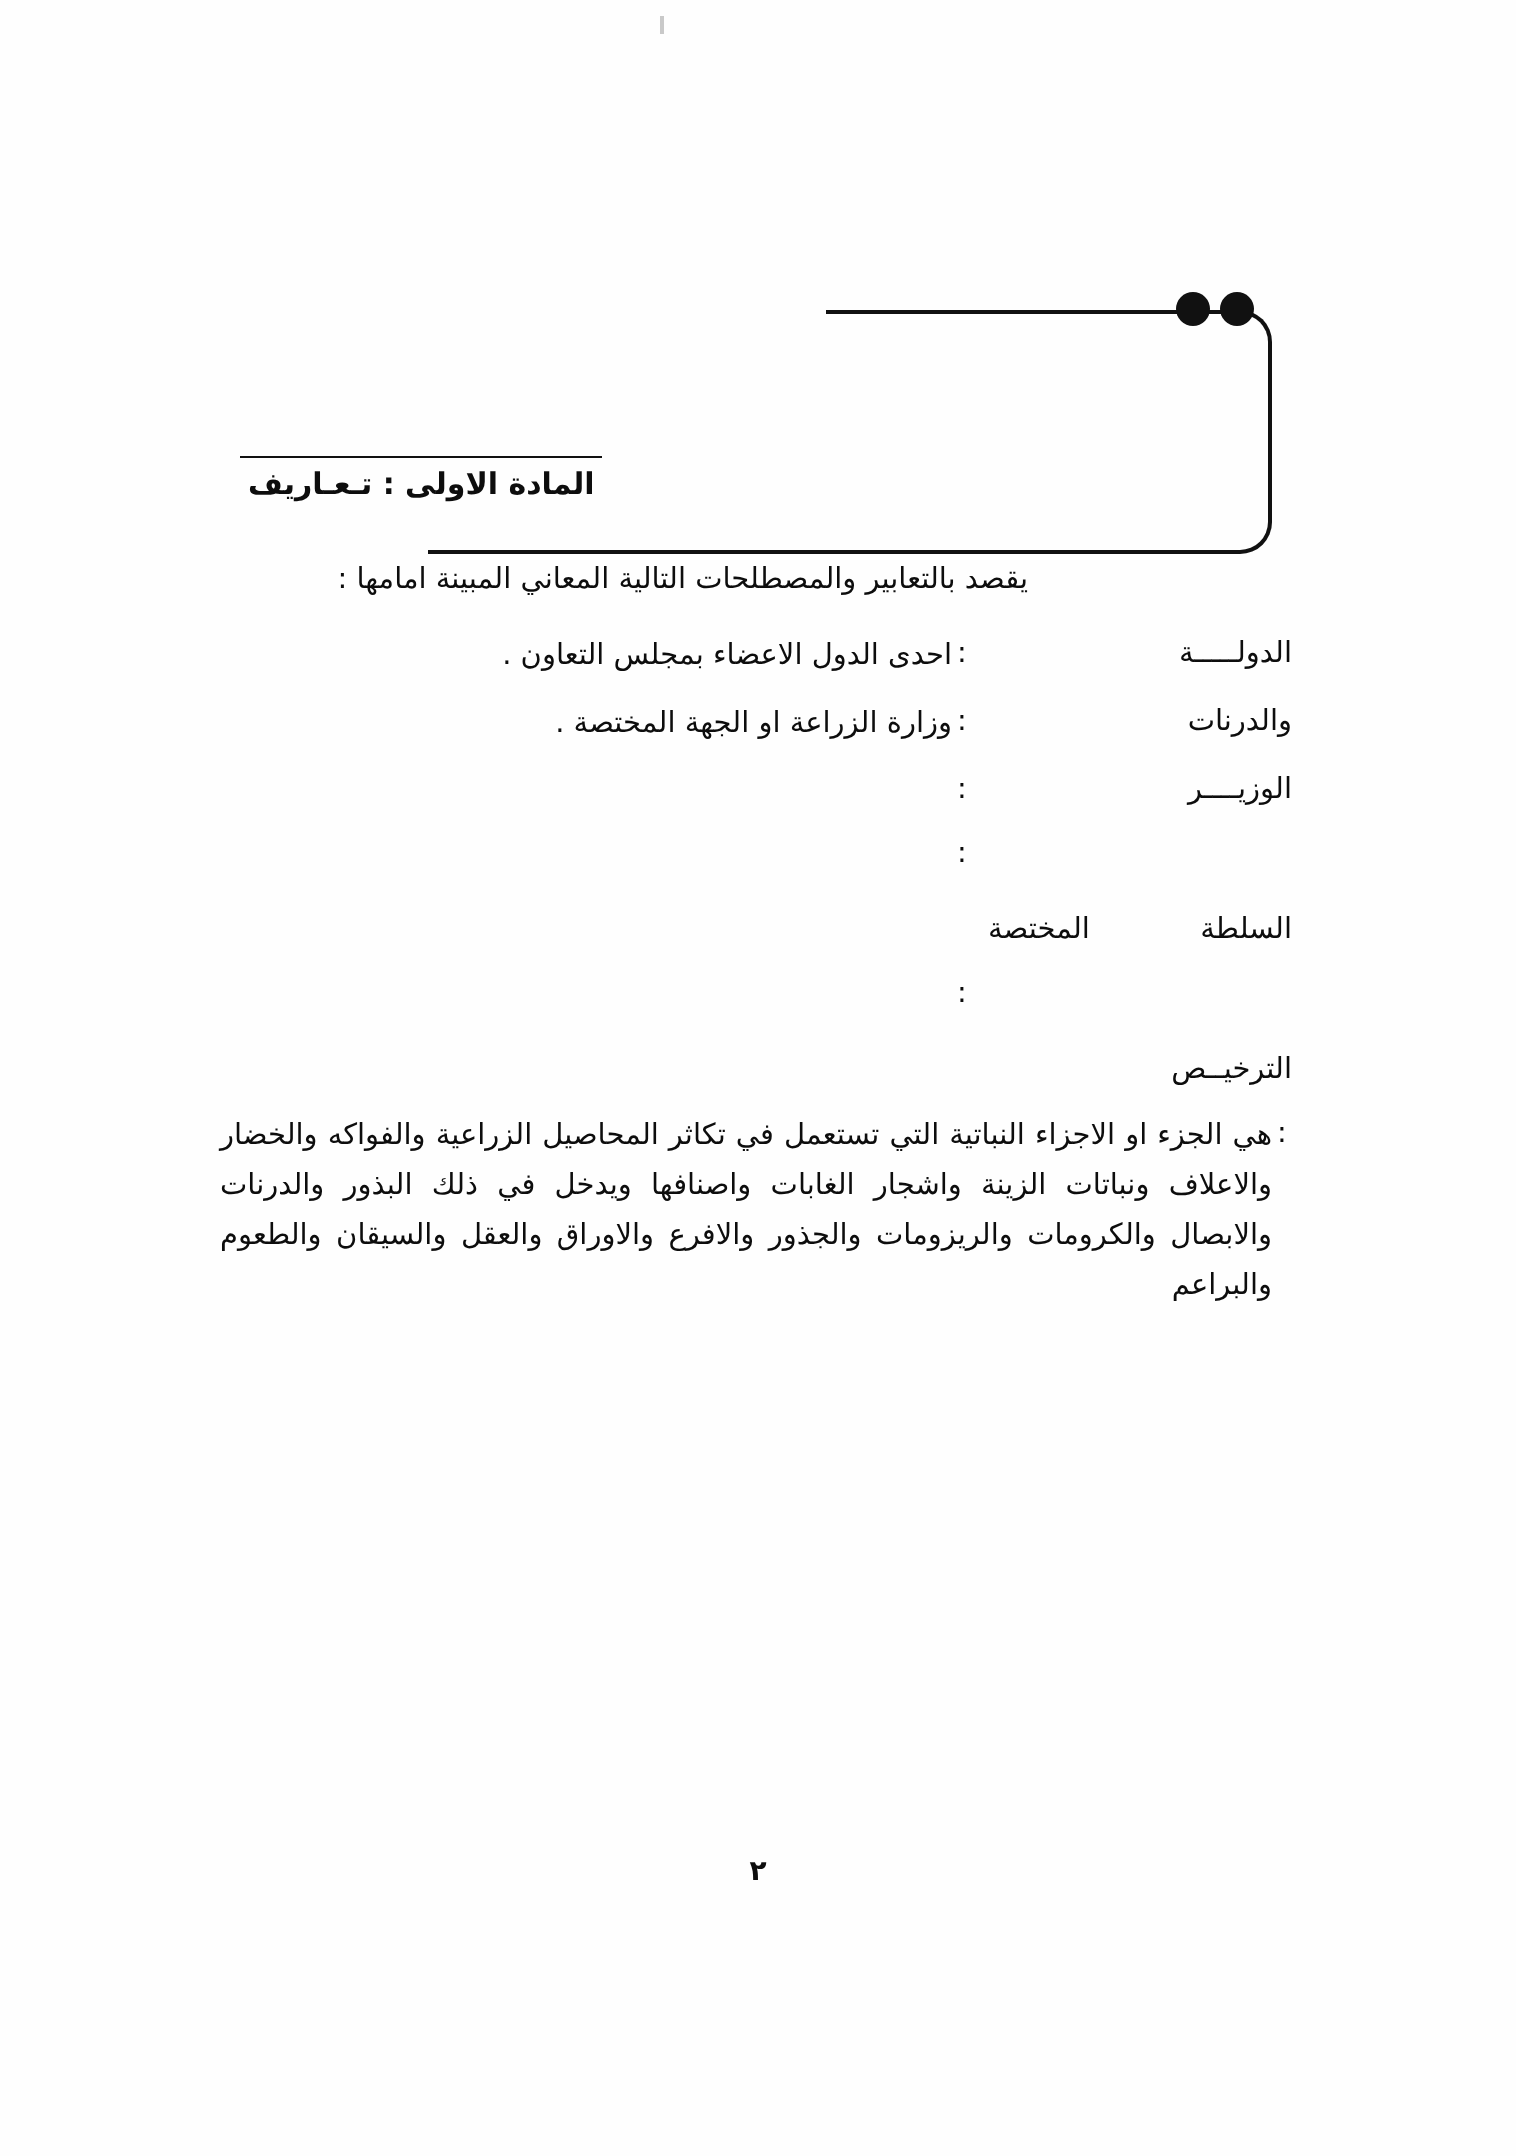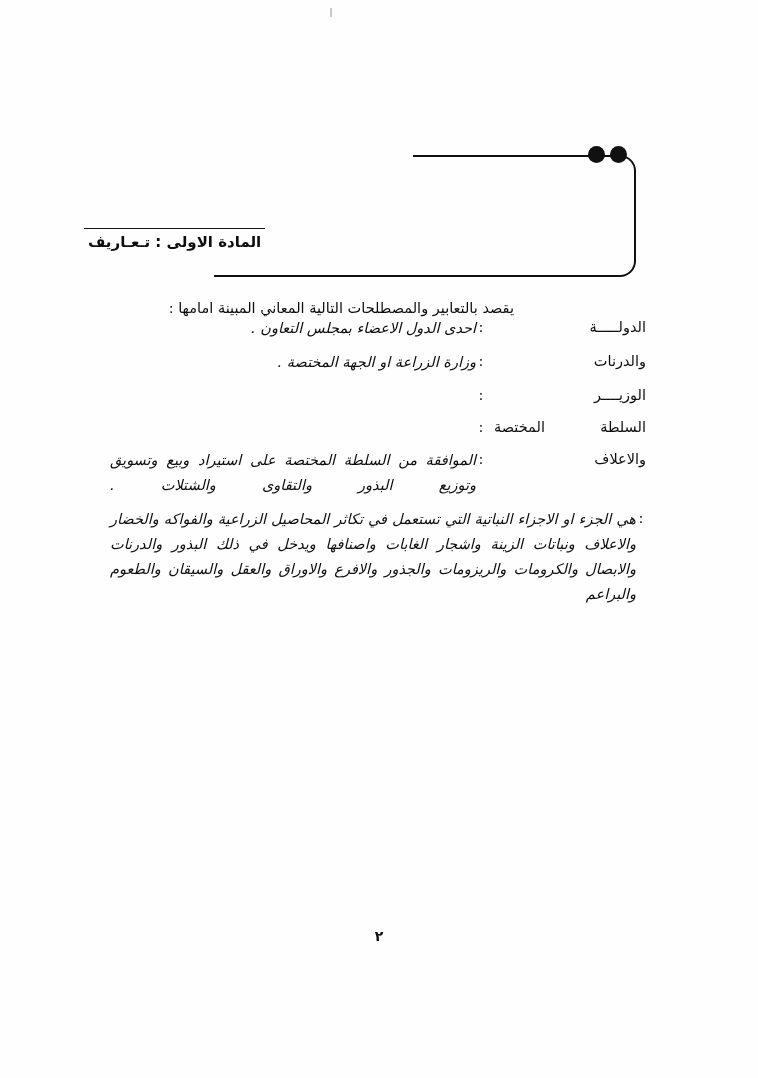--- a/index.html
+++ b/index.html
@@ -79,26 +79,26 @@
   }
   .article-heading .txt {
     display: inline-block;
     font-size: 15px;
     font-weight: 700;
     letter-spacing: 0.5px;
     border-top: 1.5px solid #111;
     padding-top: 4px;
     padding-left: 4px;
     padding-right: 4px;
-    margin-left: 84px;
+    margin-left: 120px;
   }
 
   .intro {
     position: absolute;
-    top: 298px;
+    top: 280px;
     right: 244px;
     width: 400px;
     font-size: 14.5px;
     line-height: 1.5;
     direction: rtl;
   }
 
   .defs {
     position: absolute;
     top: 316px;
@@ -128,28 +128,27 @@
     font-size: 14.5px;
     line-height: 1.6;
     text-align: center;
   }
   .def-text {
     flex: 1 1 auto;
     font-size: 14.5px;
     line-height: 1.72;
     text-align: justify;
     text-align-last: right;
-    font-style: italic;
   }
   .def-text.wide-just {
     text-align: justify;
     text-align-last: justify;
   }
 
-  .row-tall .def-term { font-size: 14.5px; }
+  .row-tall .def-term { font-size: 14.5px; margin-top: 38px; }
 
   .page-number {
     position: absolute;
     top: 928px;
     left: 0;
     width: 758px;
     text-align: center;
     font-size: 14px;
     font-weight: 700;
   }
@@ -189,23 +188,22 @@
       <div class="def-term">الوزيــــر</div>
       <div class="def-colon">:</div>
     </div>
 
     <div class="def-row row-tall">
       <div class="def-term">السلطة المختصة</div>
       <div class="def-colon">:</div>
     </div>
 
     <div class="def-row row-tall">
-      <div class="def-term">والاعلاف</div>
-      <div class="def-colon">:</div>
-      <div class="def-text wide-just">الموافقة من السلطة المختصة على استيراد وبيع وتسويق وتوزيع البذور والتقاوى والشتلات .</div>
+      <div class="def-term">الترخيــص</div>
+      <div class="def-colon">:</div>
     </div>
 
     <div class="def-row row-tall">
       <div class="def-colon">:</div>
       <div class="def-text wide-just">هي الجزء او الاجزاء النباتية التي تستعمل في تكاثر المحاصيل الزراعية والفواكه والخضار والاعلاف ونباتات الزينة واشجار الغابات واصنافها ويدخل في ذلك البذور والدرنات والابصال والكرومات والريزومات والجذور والافرع والاوراق والعقل والسيقان والطعوم والبراعم</div>
     </div>
 
   </div>
 
   <div class="page-number">٢</div>

